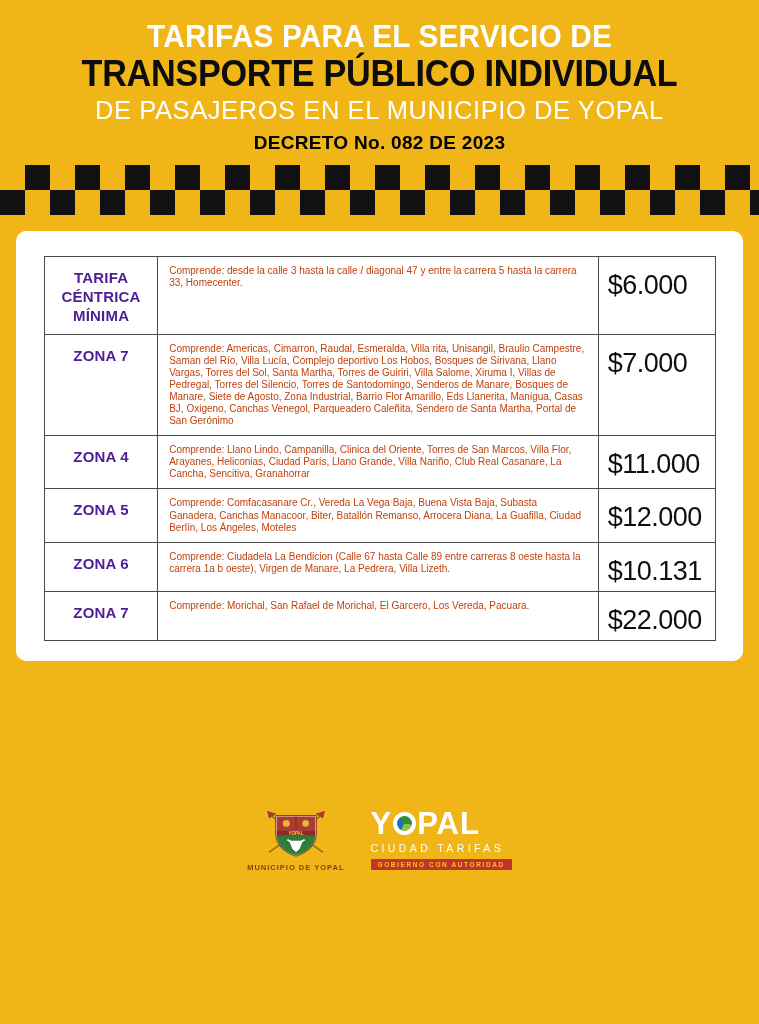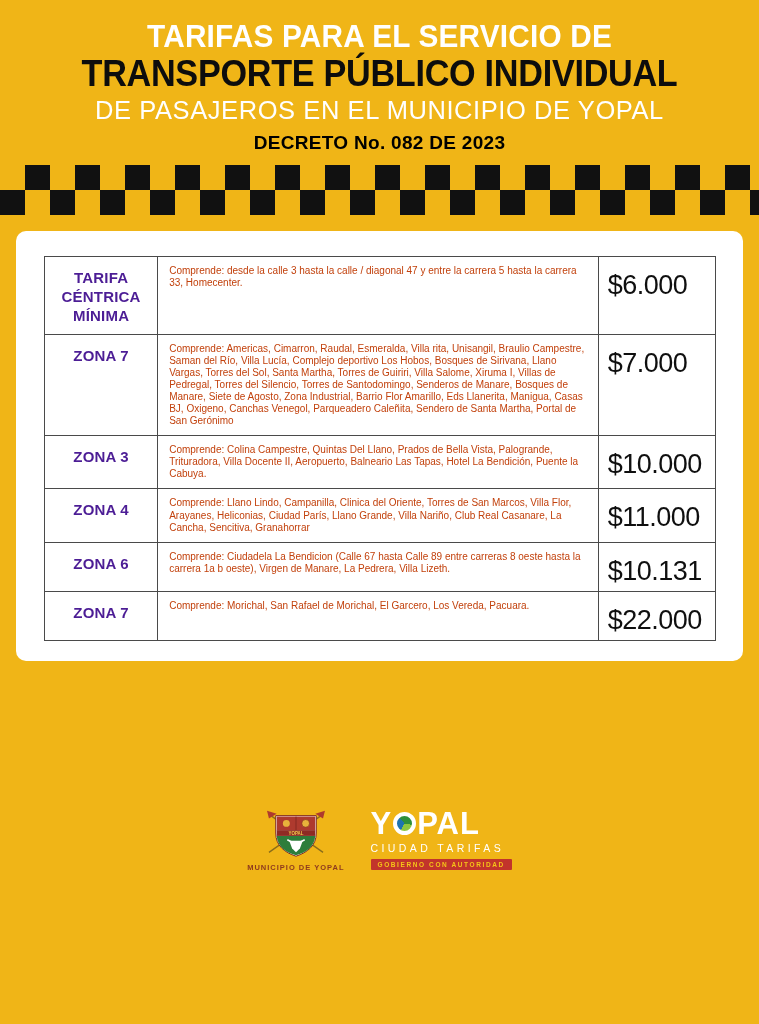--- a/index.html
+++ b/index.html
@@ -141,28 +141,28 @@
         <td class="zone-cell">TARIFA CÉNTRICA MÍNIMA</td>
         <td class="desc-cell">Comprende: desde la calle 3 hasta la calle / diagonal 47 y entre la carrera 5 hasta la carrera 33, Homecenter.</td>
         <td class="price-cell">$6.000</td>
       </tr>
       <tr>
         <td class="zone-cell">ZONA 7</td>
         <td class="desc-cell">Comprende: Americas, Cimarron, Raudal, Esmeralda, Villa rita, Unisangil, Braulio Campestre, Saman del Río, Villa Lucía, Complejo deportivo Los Hobos, Bosques de Sirivana, Llano Vargas, Torres del Sol, Santa Martha, Torres de Guiriri, Villa Salome, Xiruma I, Villas de Pedregal, Torres del Silencio, Torres de Santodomingo, Senderos de Manare, Bosques de Manare, Siete de Agosto, Zona Industrial, Barrio Flor Amarillo, Eds Llanerita, Manigua, Casas BJ, Oxigeno, Canchas Venegol, Parqueadero Caleñita, Sendero de Santa Martha, Portal de San Gerónimo</td>
         <td class="price-cell">$7.000</td>
       </tr>
       <tr>
-        <td class="zone-cell">ZONA 3</td>
-        <td class="desc-cell">Comprende: Colina Campestre, Quintas Del Llano, Prados de Bella Vista, Palogrande, Trituradora, Villa Docente II, Aeropuerto, Balneario Las Tapas, Hotel La Bendición, Puente la Cabuya.</td>
-        <td class="price-cell">$10.000</td>
-      </tr>
-      <tr>
         <td class="zone-cell">ZONA 4</td>
         <td class="desc-cell">Comprende: Llano Lindo, Campanilla, Clinica del Oriente, Torres de San Marcos, Villa Flor, Arayanes, Heliconias, Ciudad París, Llano Grande, Villa Nariño, Club Real Casanare, La Cancha, Sencitiva, Granahorrar</td>
         <td class="price-cell">$11.000</td>
+      </tr>
+      <tr>
+        <td class="zone-cell">ZONA 5</td>
+        <td class="desc-cell">Comprende: Comfacasanare Cr., Vereda La Vega Baja, Buena Vista Baja, Subasta Ganadera, Canchas Manacoor, Biter, Batallón Remanso, Arrocera Diana, La Guafilla, Ciudad Berlín, Los Ángeles, Moteles</td>
+        <td class="price-cell">$12.000</td>
       </tr>
       <tr>
         <td class="zone-cell">ZONA 6</td>
         <td class="desc-cell">Comprende: Ciudadela La Bendicion (Calle 67 hasta Calle 89 entre carreras 8 oeste hasta la carrera 1a b oeste), Virgen de Manare, La Pedrera, Villa Lizeth.</td>
         <td class="price-cell">$10.131</td>
       </tr>
       <tr>
         <td class="zone-cell">ZONA 7</td>
         <td class="desc-cell">Comprende: Morichal, San Rafael de Morichal, El Garcero, Los Vereda, Pacuara.</td>
         <td class="price-cell">$22.000</td>

